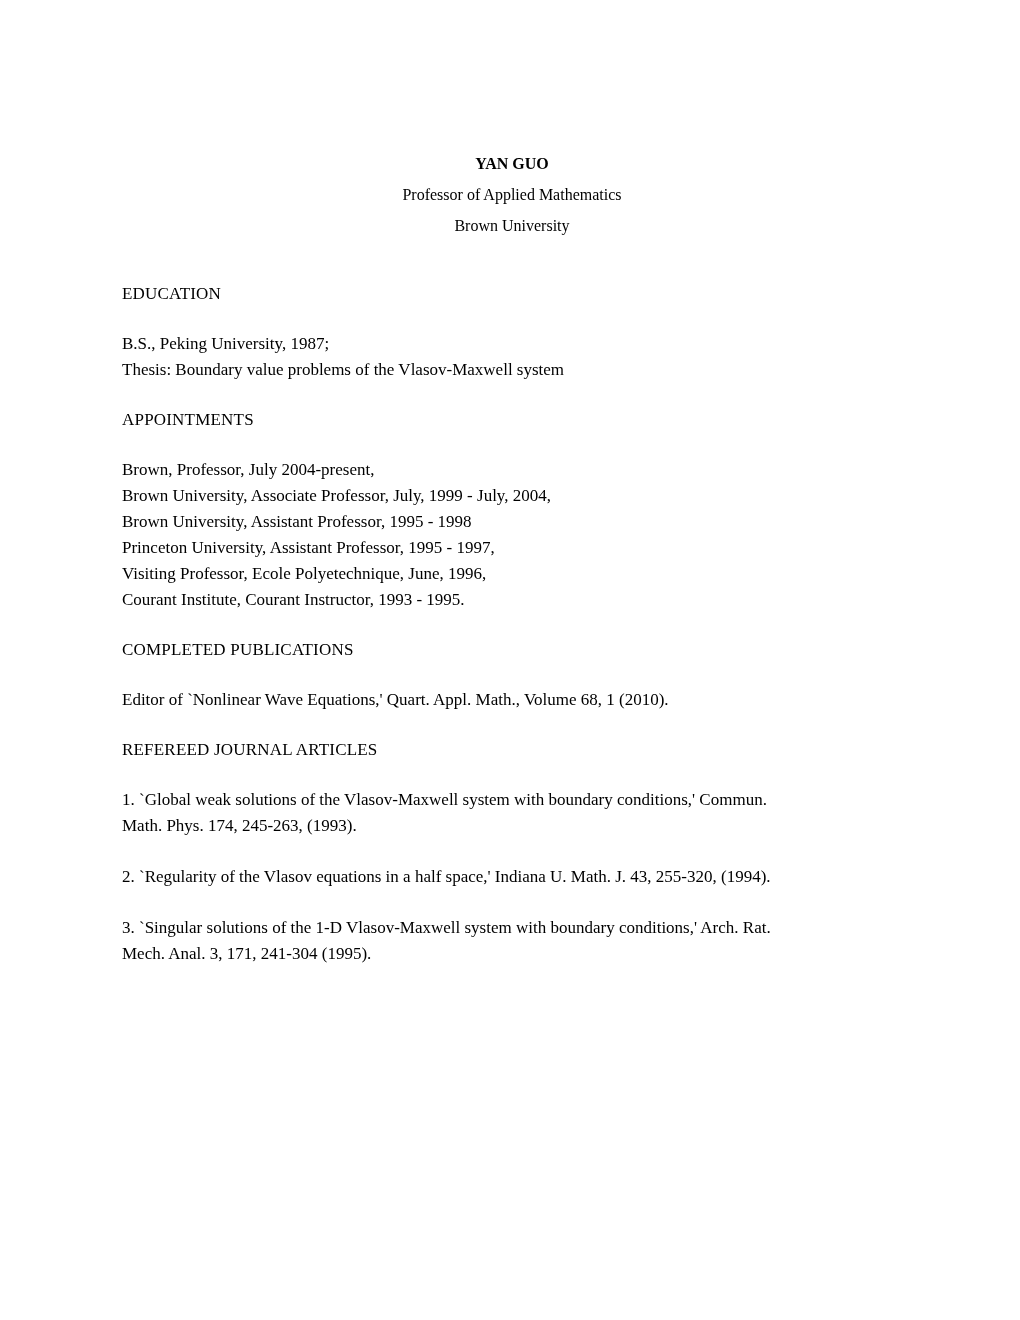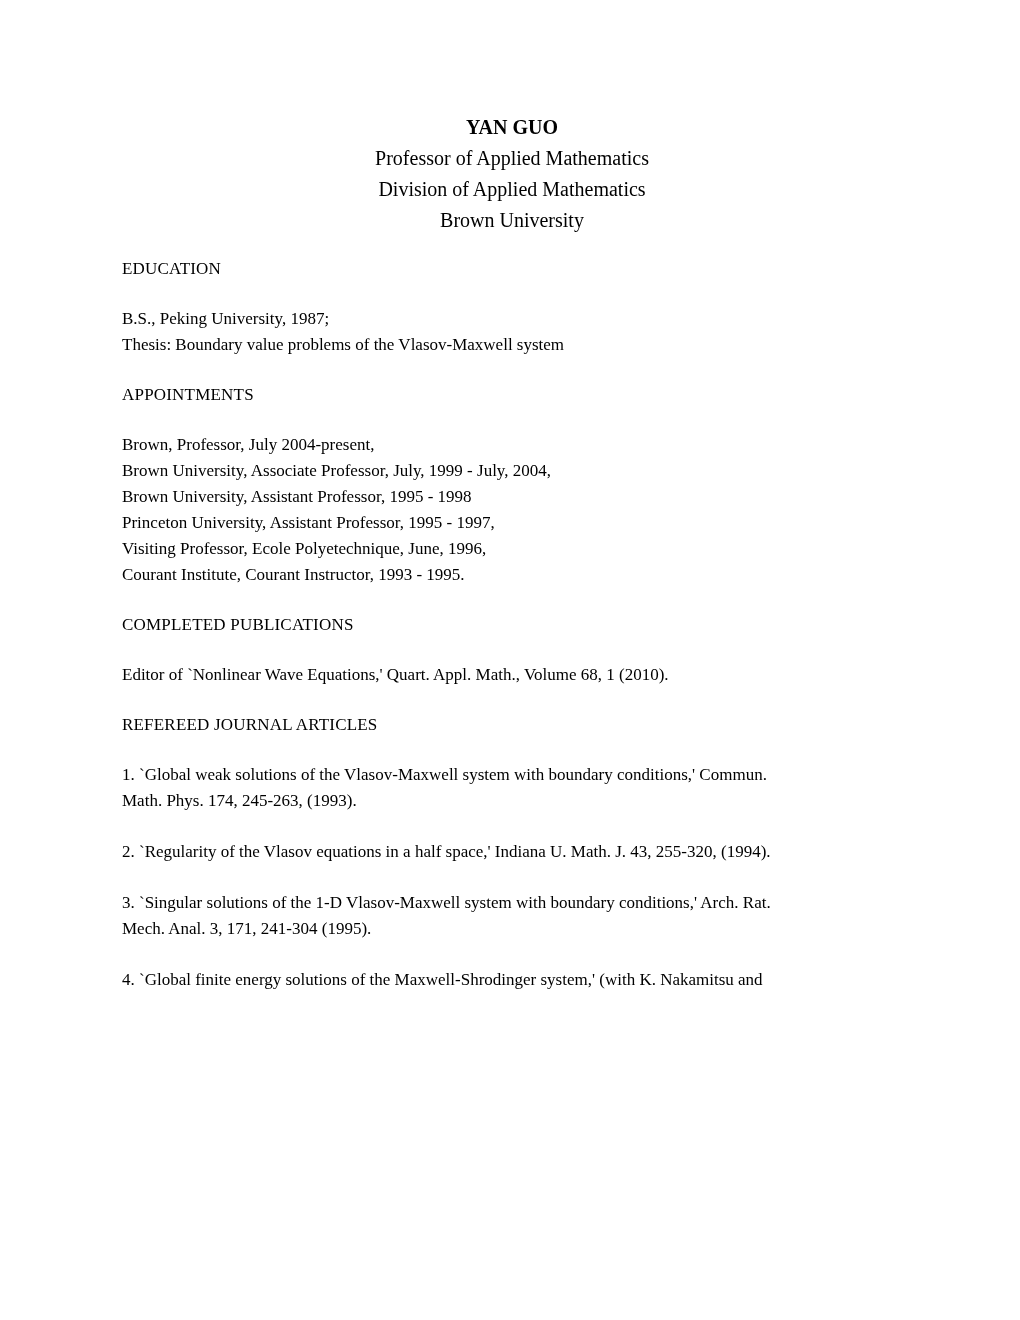--- a/index.html
+++ b/index.html
@@ -13,54 +13,54 @@
     font-size: 17px;
     overflow: hidden;
   }
   .page {
     width: 1020px;
     height: 1320px;
     padding: 112px 118px 0 122px;
   }
   .header {
     text-align: center;
-    font-size: 20px;
+    font-size: 16px;
     line-height: 31px;
+    margin-top: 36px;
   }
   .header .name {
     font-weight: 700;
   }
   .section-heading {
     margin-top: 24px;
     line-height: 26px;
     letter-spacing: 0.2px;
   }
   .section-heading.first {
-    margin-top: 20px;
+    margin-top: 40px;
   }
   .para {
     margin-top: 24px;
   }
   .para + .para {
     margin-top: 25px;
   }
   .line {
     line-height: 26px;
     white-space: nowrap;
   }
 </style>
 </head>
 <body>
 
 <div class="page">
 
   <header class="header">
     <div class="name">YAN GUO</div>
     <div class="header-line">Professor of Applied Mathematics</div>
-    <div class="header-line">Division of Applied Mathematics</div>
     <div class="header-line">Brown University</div>
   </header>
 
   <section>
     <div class="section-heading first">EDUCATION</div>
     <div class="para">
       <div class="line">B.S., Peking University, 1987;</div>
       <div class="line">Thesis: Boundary value problems of the Vlasov-Maxwell system</div>
     </div>
   </section>
@@ -90,18 +90,15 @@
       <div class="line">1. `Global weak solutions of the Vlasov-Maxwell system with boundary conditions,' Commun.</div>
       <div class="line">Math. Phys. 174, 245-263, (1993).</div>
     </div>
     <div class="para">
       <div class="line">2. `Regularity of the Vlasov equations in a half space,' Indiana U. Math. J. 43, 255-320, (1994).</div>
     </div>
     <div class="para">
       <div class="line">3. `Singular solutions of the 1-D Vlasov-Maxwell system with boundary conditions,' Arch. Rat.</div>
       <div class="line">Mech. Anal. 3, 171, 241-304 (1995).</div>
     </div>
-    <div class="para">
-      <div class="line">4. `Global finite energy solutions of the Maxwell-Shrodinger system,' (with K. Nakamitsu and</div>
-    </div>
   </section>
 
 </div>
 
 </body></html>

